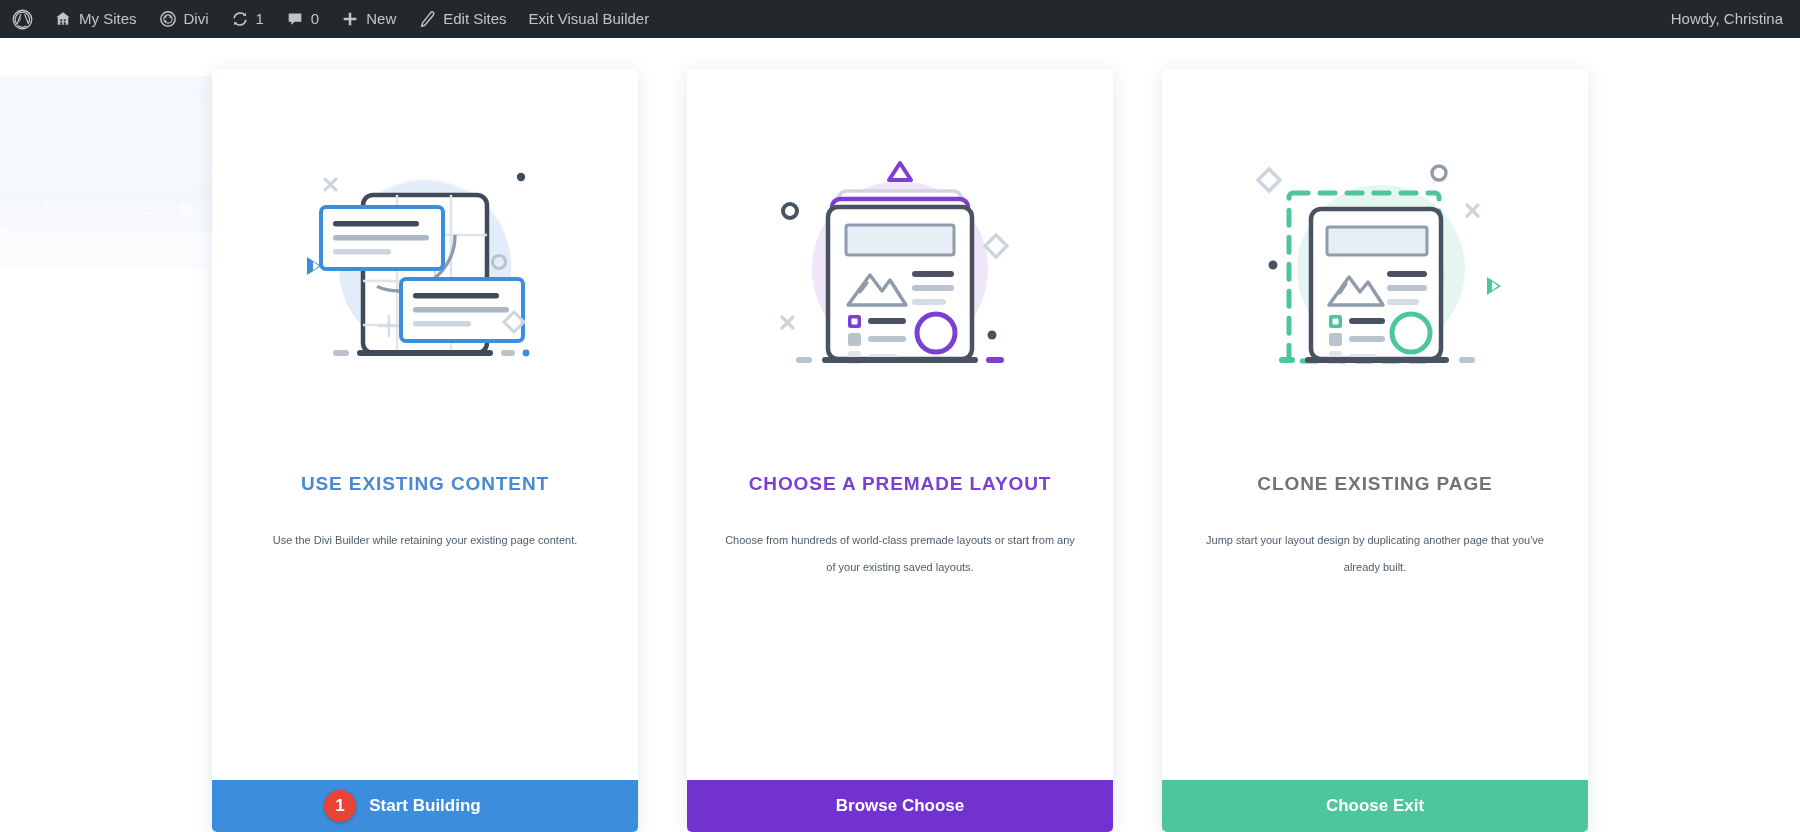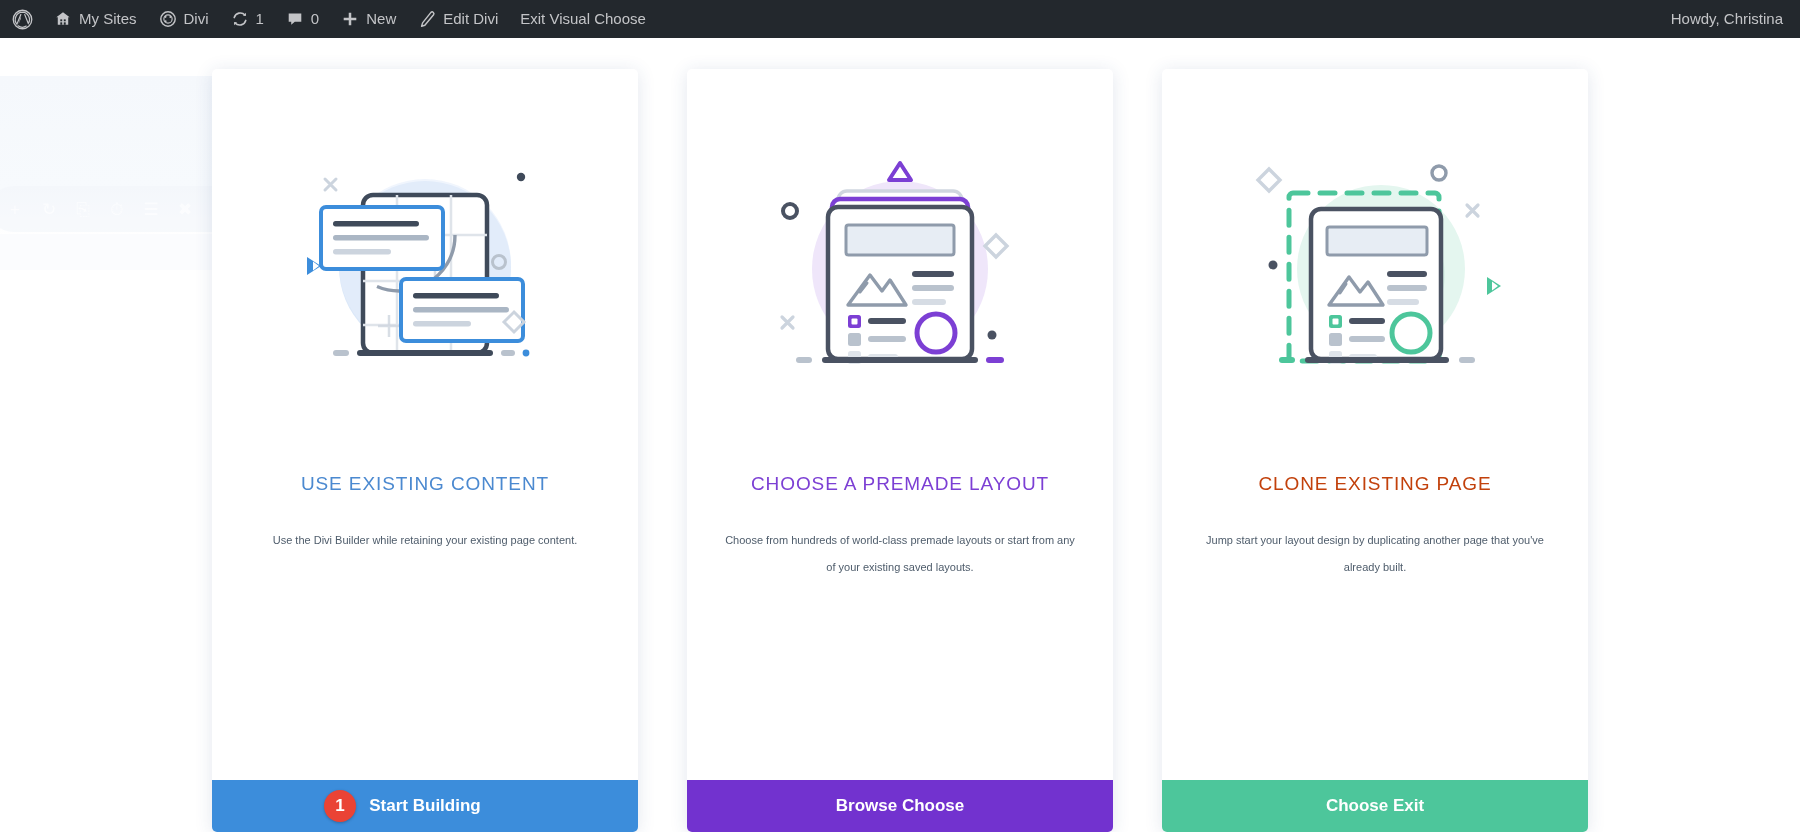--- a/index.html
+++ b/index.html
@@ -121,21 +121,21 @@
     height: 400px;
     display: flex;
     align-items: center;
     justify-content: center;
     padding-top: 10px;
   }
 
   .card-title {
     text-align: center;
     font-size: 19px;
-    font-weight: normal;
+    font-weight: bold;
     letter-spacing: 0.9px;
     text-transform: uppercase;
     margin-top: 4px;
   }
   .card-desc {
     text-align: center;
     font-size: 11px;
     line-height: 27px;
     color: #4e5c6b;
     padding: 0 36px;
@@ -249,25 +249,25 @@
       </span>
       <span>New</span>
     </div>
 
     <div class="ab-item">
       <span>
         <svg width="18" height="18" viewBox="0 0 20 20">
           <path d="M14.4 2.6a2 2 0 0 1 2.9 2.7L7.6 17 4 18l1.1-3.7z" fill="none" stroke="#c3c4c7" stroke-width="1.6" stroke-linejoin="round"></path>
         </svg>
       </span>
-      <span>Edit Divi</span>
-    </div>
-
-    <div class="ab-item">
-      <span>Exit Visual Choose</span>
+      <span>Edit Sites</span>
+    </div>
+
+    <div class="ab-item">
+      <span>Exit Visual Builder</span>
     </div>
   </div>
 
   <div class="ab-right">
     <div class="ab-item">
       <span class="ab-howdy">Howdy, Christina</span>
     </div>
   </div>
 </div>
 
@@ -425,20 +425,20 @@
 
           <path d="M34 12l11 11-11 11-11-11z" fill="none" stroke="#ccd4de" stroke-width="3.4"></path>
           <circle cx="204" cy="16" r="7" fill="none" stroke="#8f9bab" stroke-width="3.4"></circle>
           <path d="M232 48l11 11M243 48l-11 11" stroke="#ccd4de" stroke-width="3.2" stroke-linecap="round"></path>
           <circle cx="38" cy="108" r="4.5" fill="#4a5262"></circle>
           <path d="M252 120l14 9-14 9z" fill="#4dc69b"></path>
           <path d="M257 124.5l6 4.5-6 4.5z" fill="#ffffff"></path>
         </svg>
       </span>
     </div>
-    <div class="card-title" style="color: #c2410c;">CLONE EXISTING PAGE</div>
+    <div class="card-title" style="color: #737373;">CLONE EXISTING PAGE</div>
     <div class="card-desc">Jump start your layout design by duplicating another page that you've already built.</div>
     <button class="card-btn" style="background: rgb(77, 198, 155);">
       <span class="btn-label">Choose Exit</span>
     </button>
   </div>
 
 </div>
 
 </body></html>

